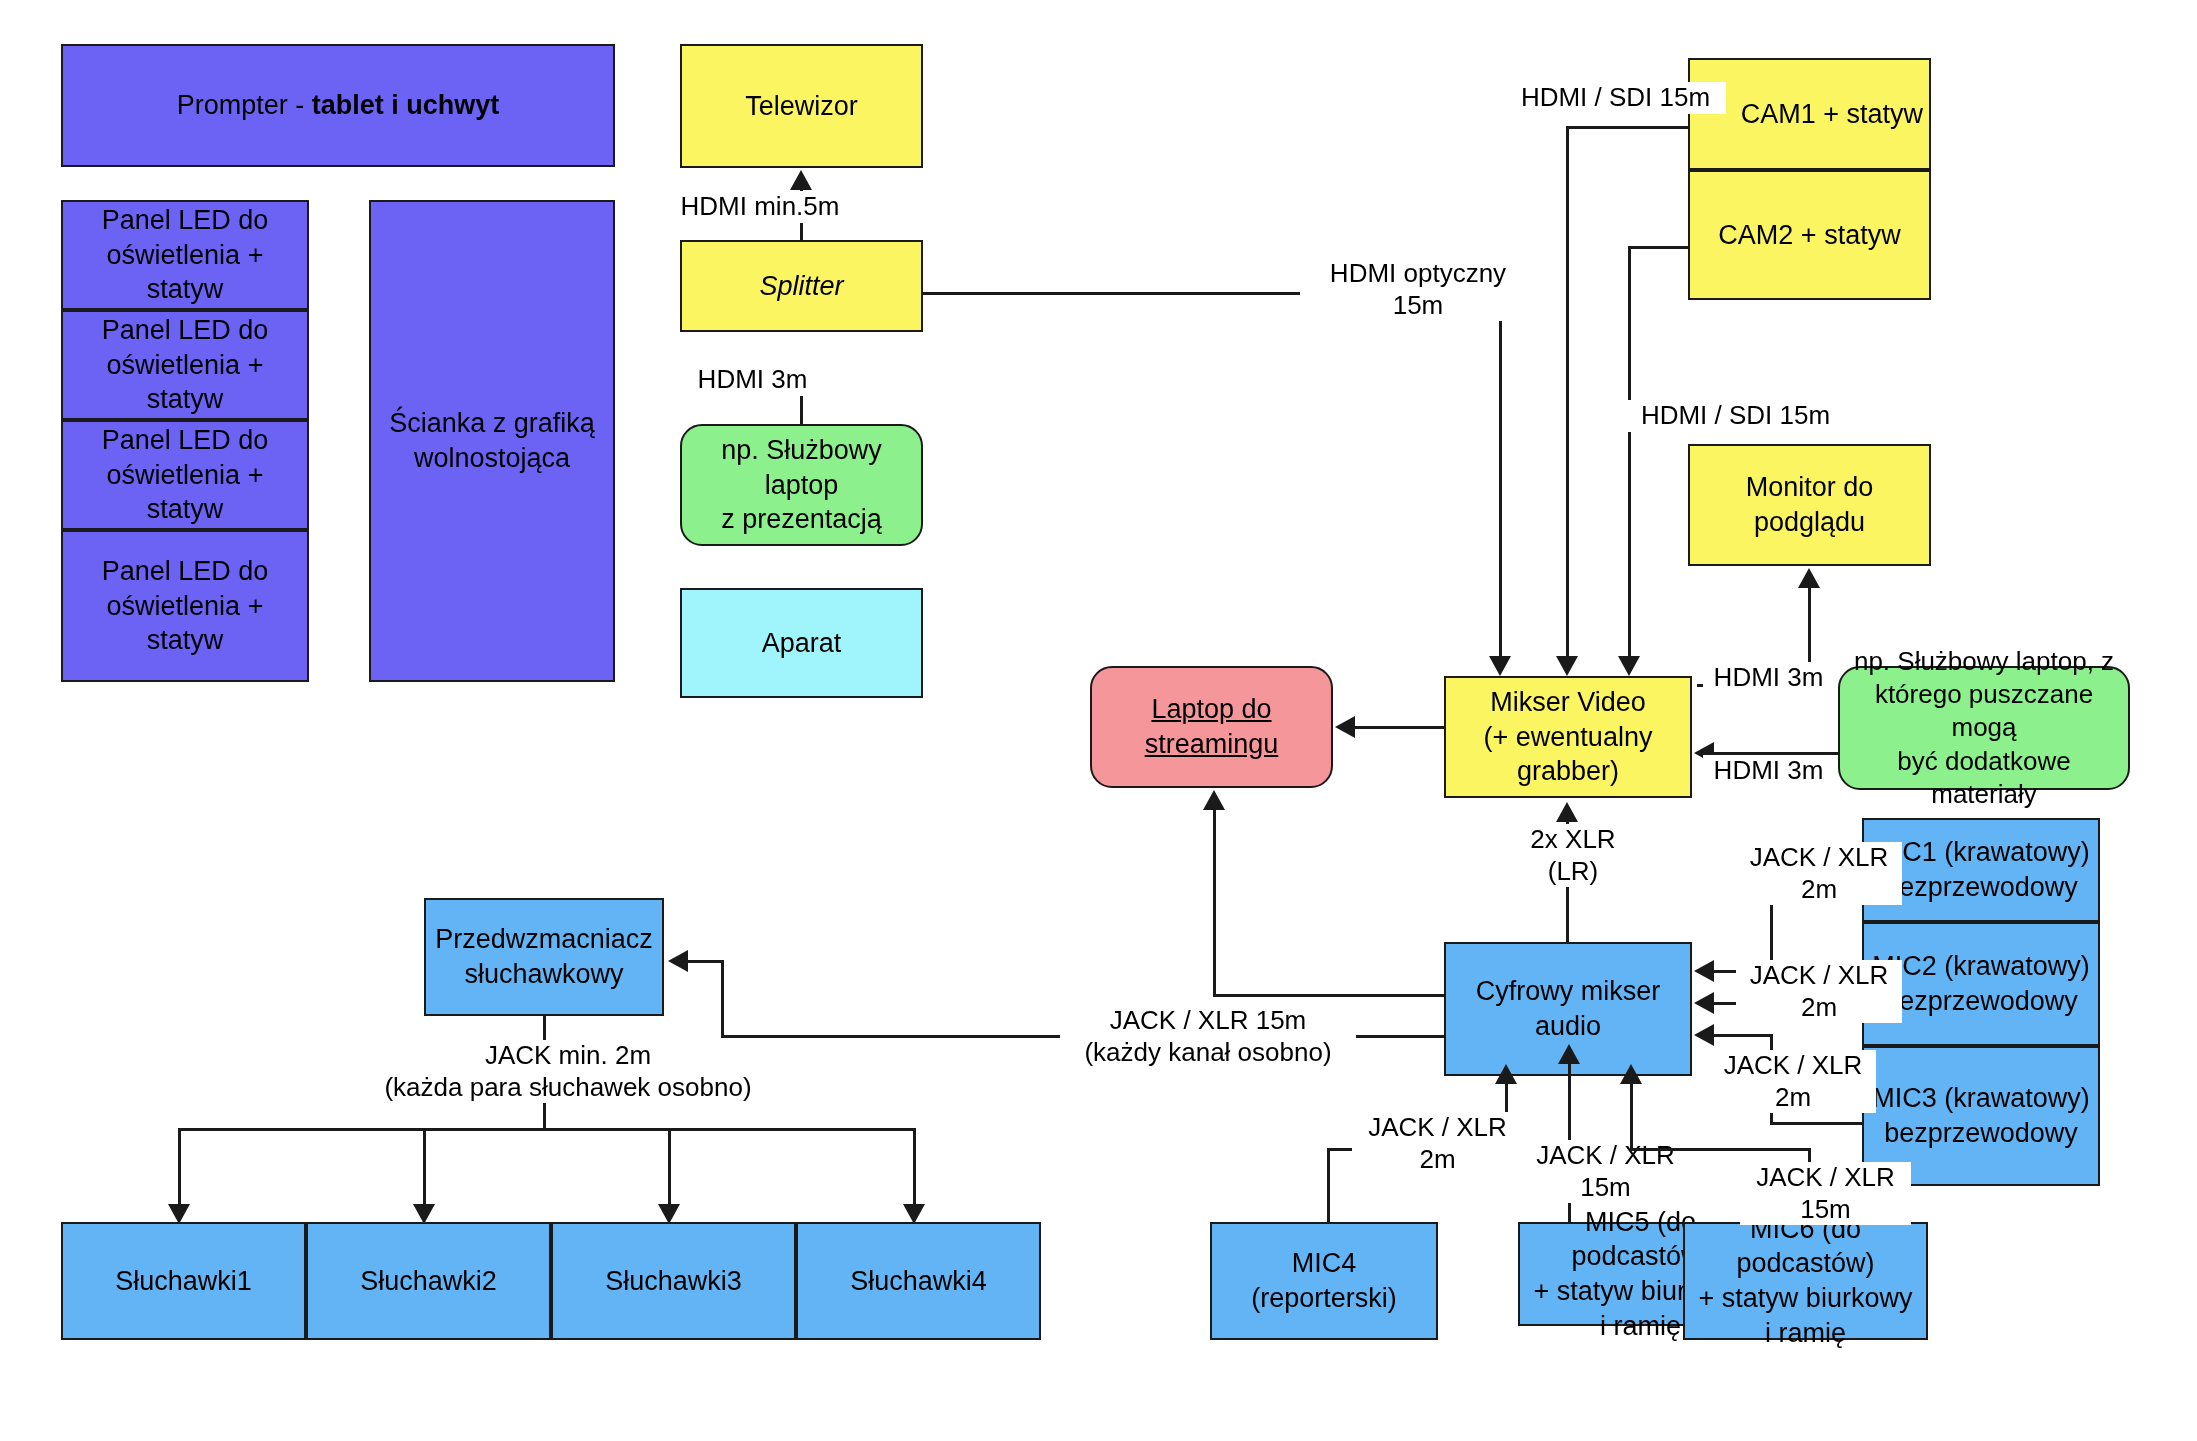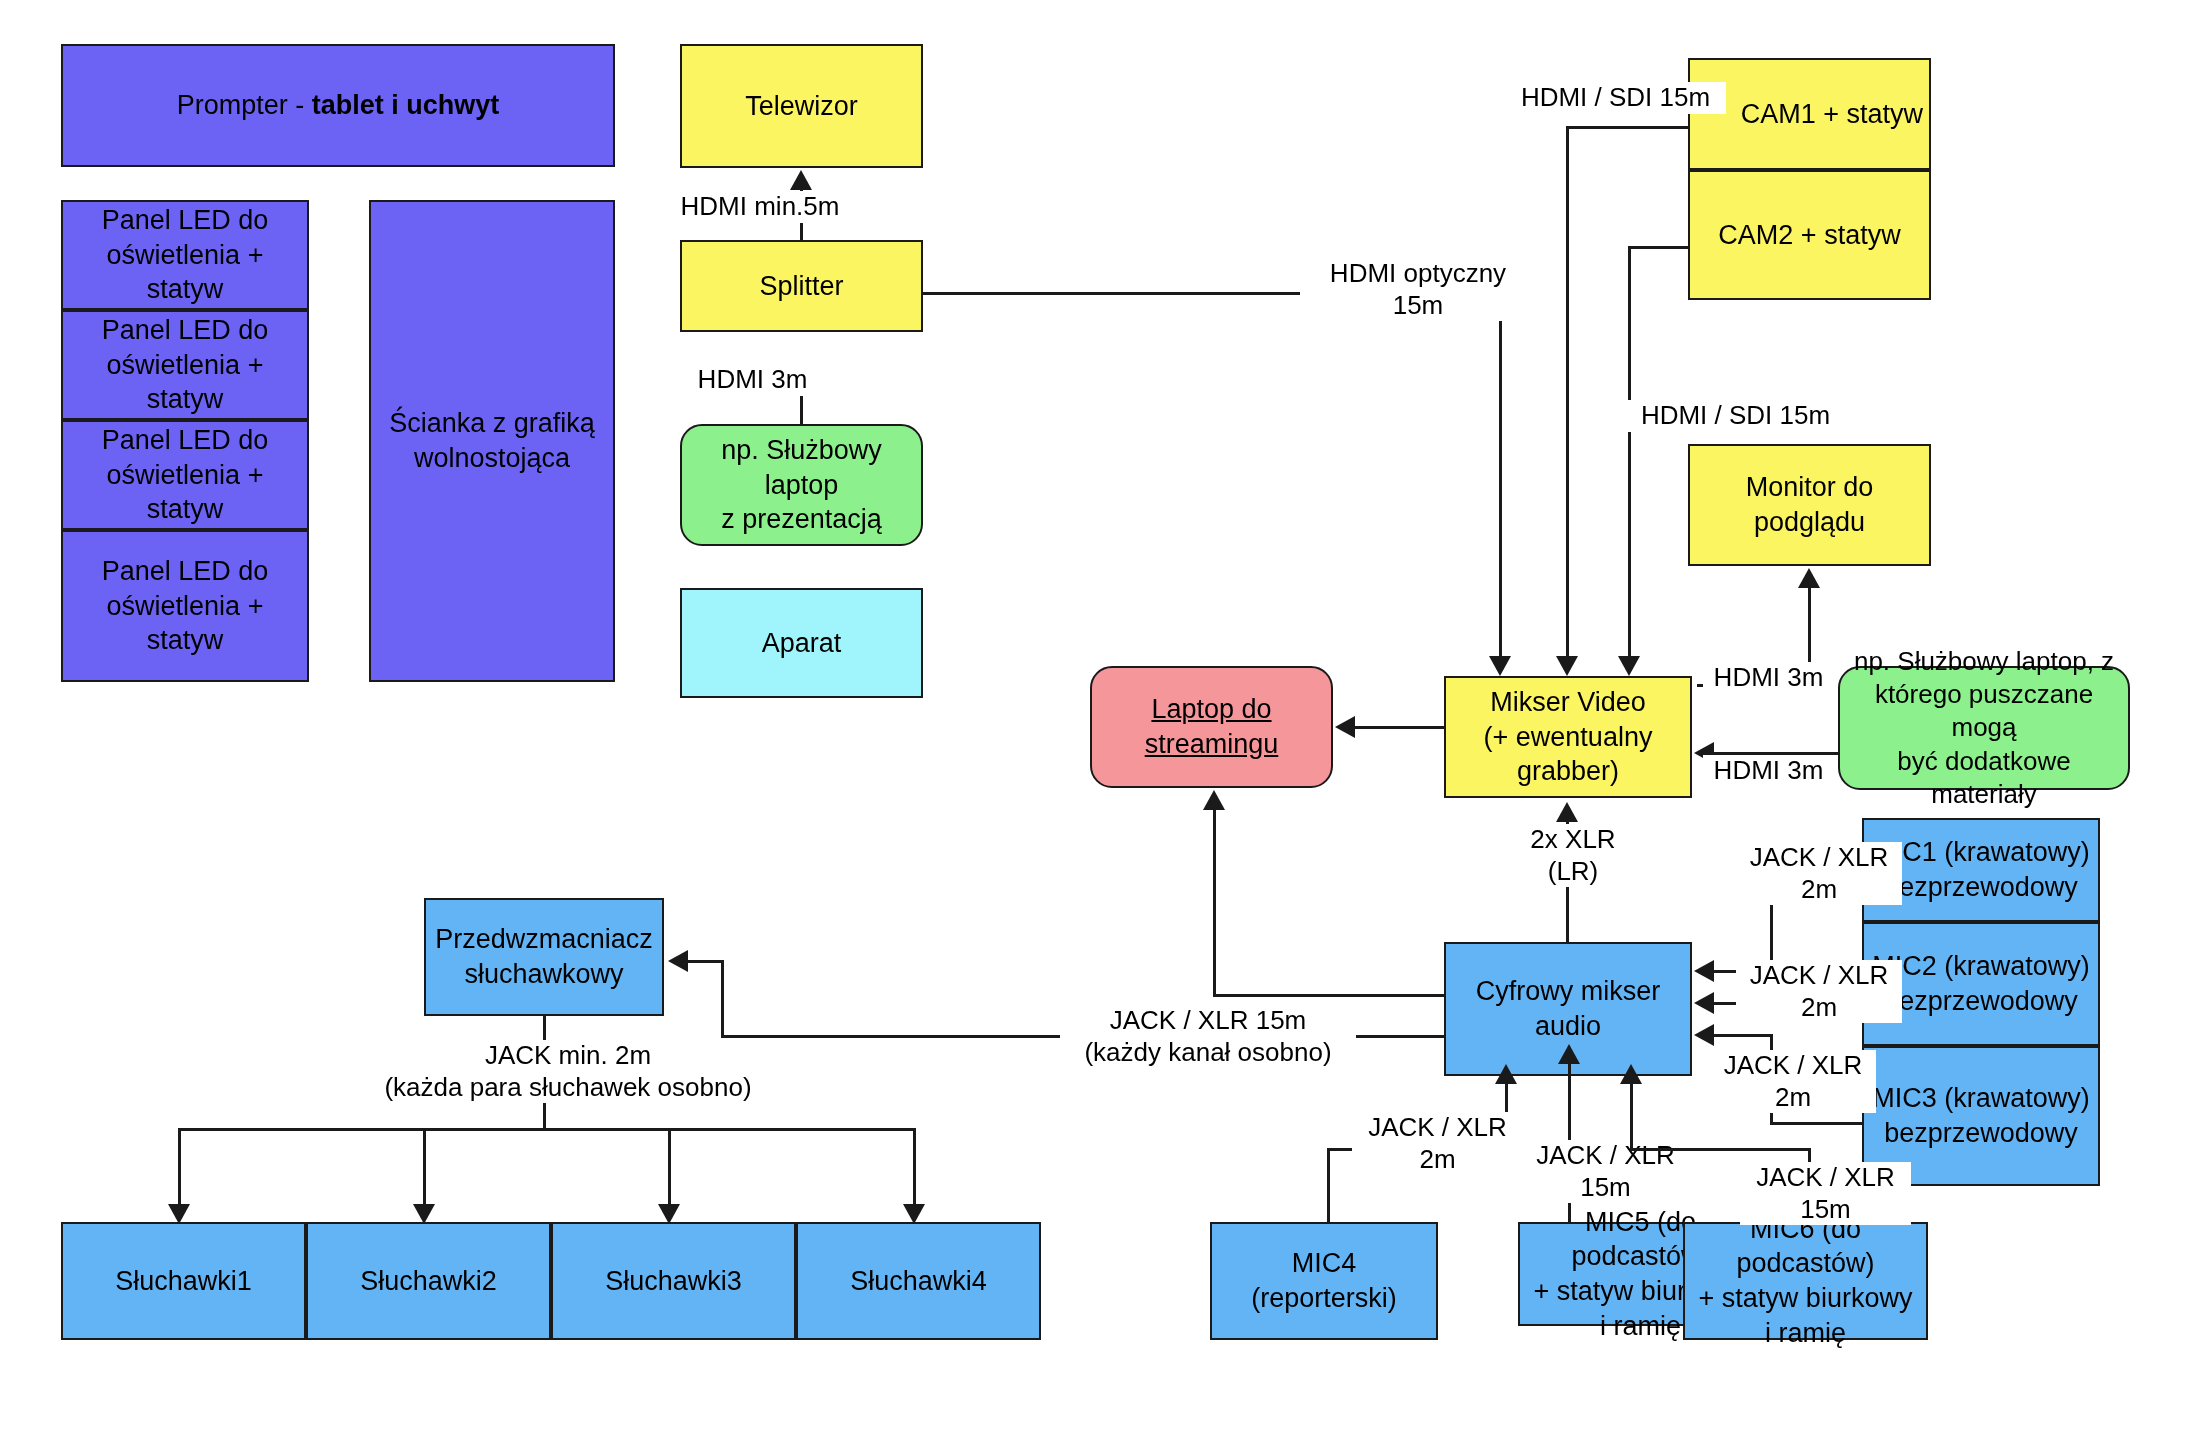--- a/index.html
+++ b/index.html
@@ -87,21 +87,21 @@
   </div>
 
   <div class="node yellow" style="left:680px;top:44px;width:243px;height:124px;">
     <span>Telewizor</span>
   </div>
 
   <div class="edge v" style="left:800px;top:190px;height:50px;"></div>
   <div class="arrow ar-up" style="left:790px;top:170px;"></div>
   <div class="lbl" style="left:672px;top:191px;width:170px;">HDMI min.5m</div>
 
-  <div class="node yellow" style="left:680px;top:240px;width:243px;height:92px;">
+  <div class="node yellow" style="left:680px;top:240px;width:243px;height:92px;font-style:italic;">
     <span>Splitter</span>
   </div>
 
   <div class="edge v" style="left:800px;top:386px;height:38px;"></div>
   <div class="arrow ar-up" style="left:790px;top:366px;"></div>
   <div class="lbl" style="left:682px;top:364px;width:135px;">HDMI 3m</div>
 
   <div class="node green" style="left:680px;top:424px;width:243px;height:122px;">
     <span>np. Służbowy laptop
 z prezentacją</span>

